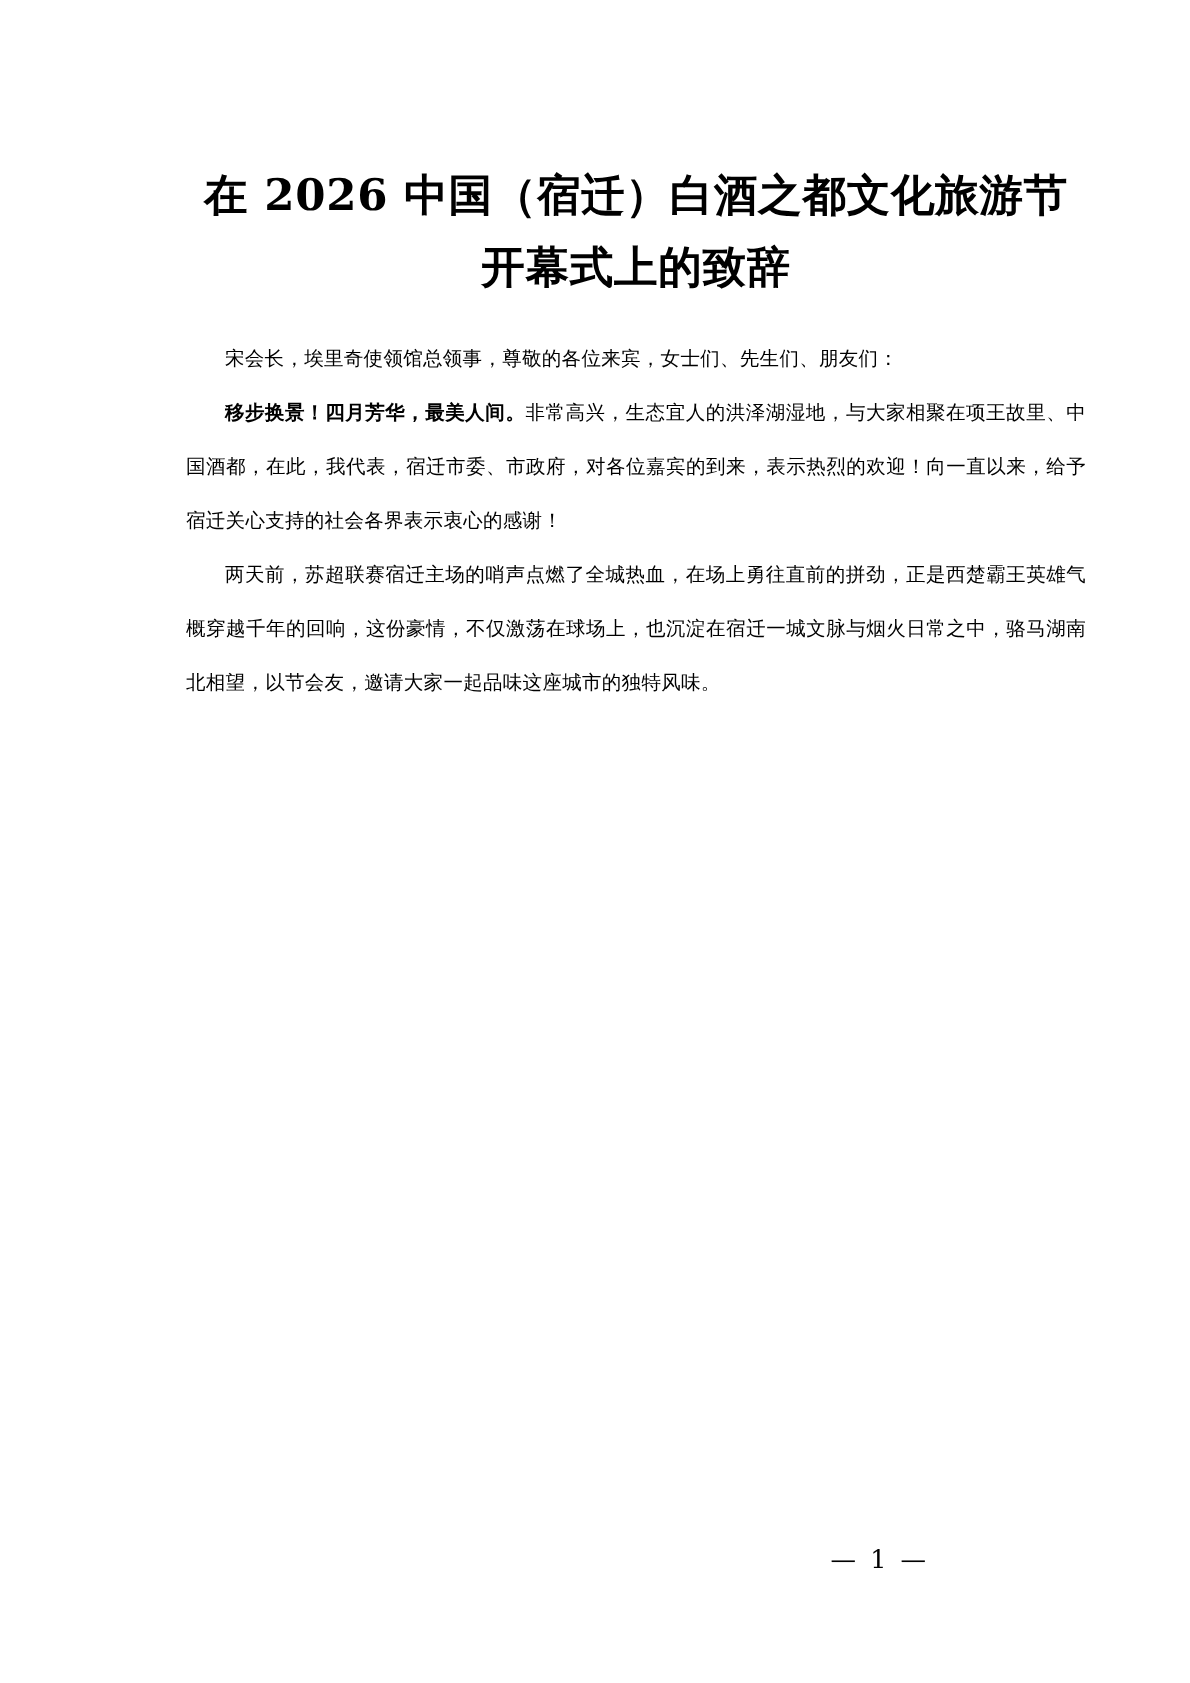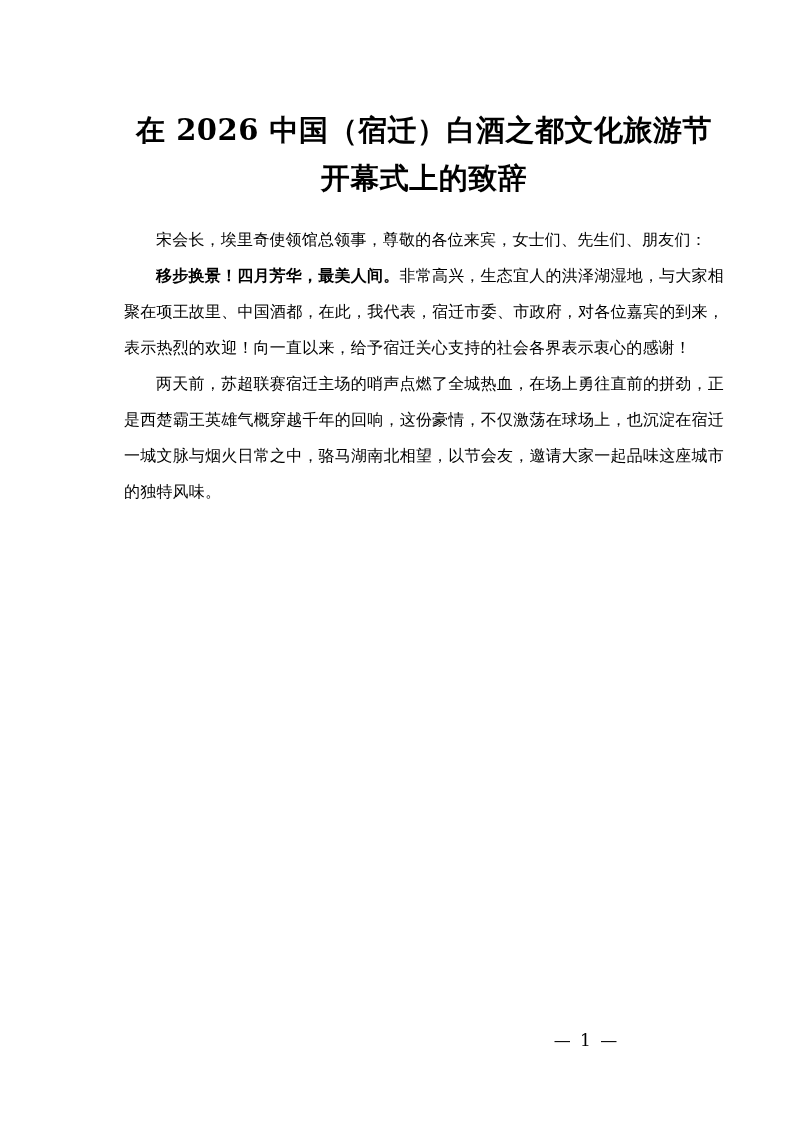--- a/index.html
+++ b/index.html
@@ -33,21 +33,21 @@
     font-family: "DejaVu Serif", "Liberation Serif", serif;
     font-weight: bold;
     font-size: 29px;
     line-height: 48px;
     text-align: center;
     letter-spacing: 0.5px;
     margin: 0 0 20px 0;
     padding: 0 8px;
   }
   .para {
-    font-size: 16px;
+    font-size: 13px;
     line-height: 36px;
     text-align: justify;
     text-justify: inter-ideograph;
     margin: 0;
     text-indent: 2em;
     letter-spacing: 0.2px;
   }
   .para + .para {
     margin-top: 0px;
   }

